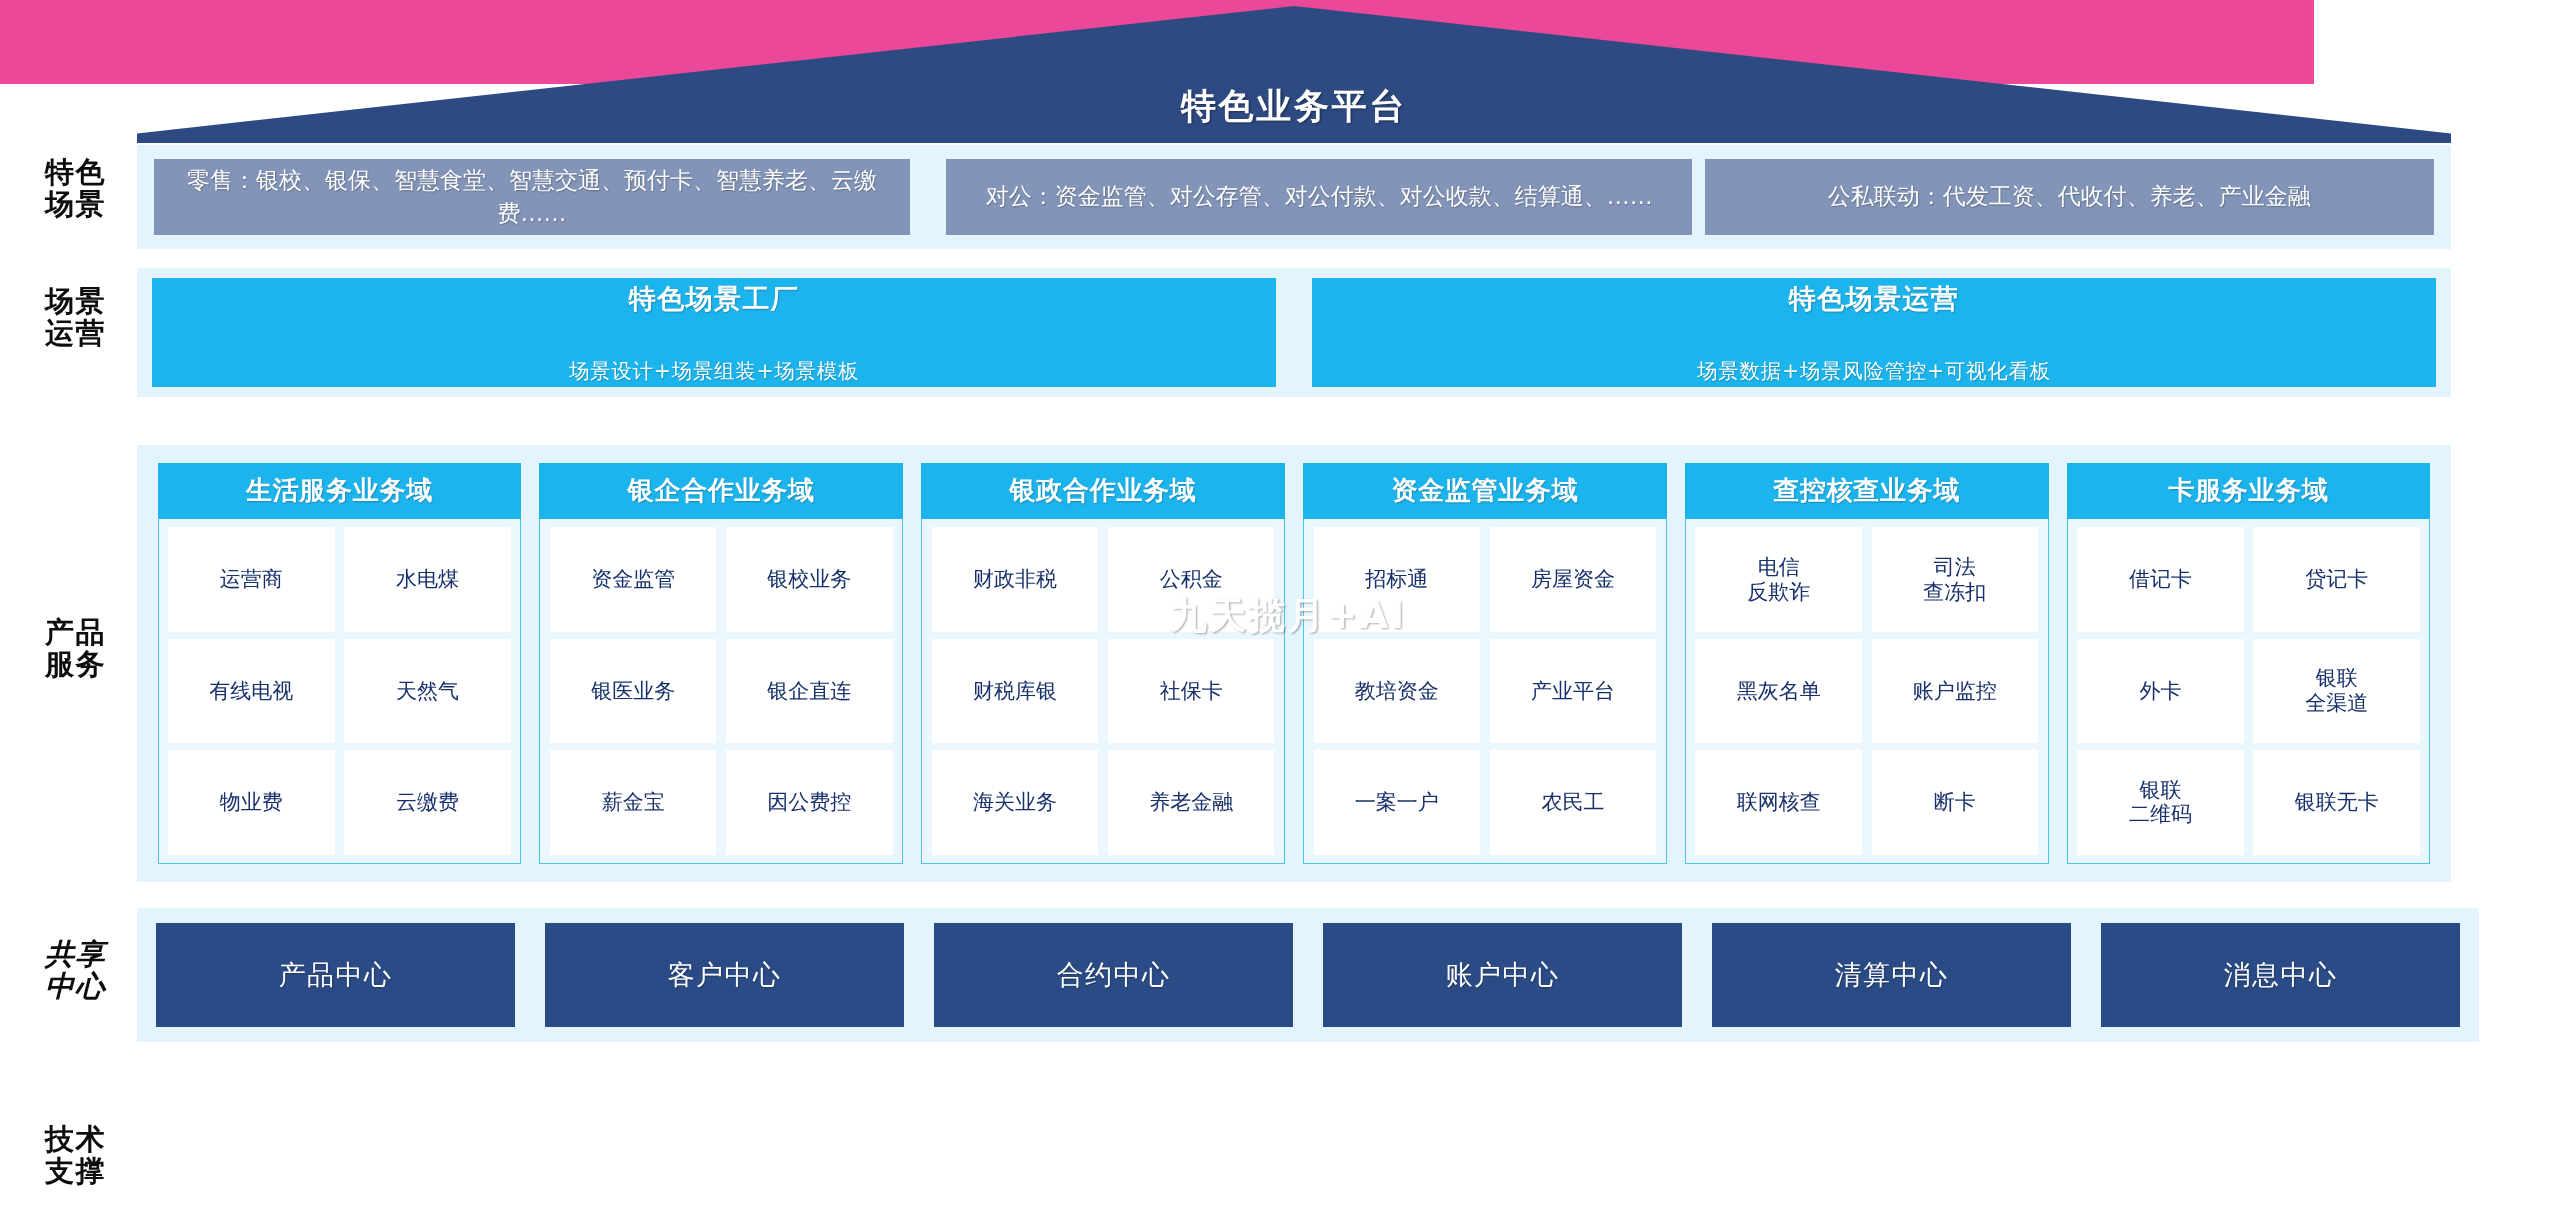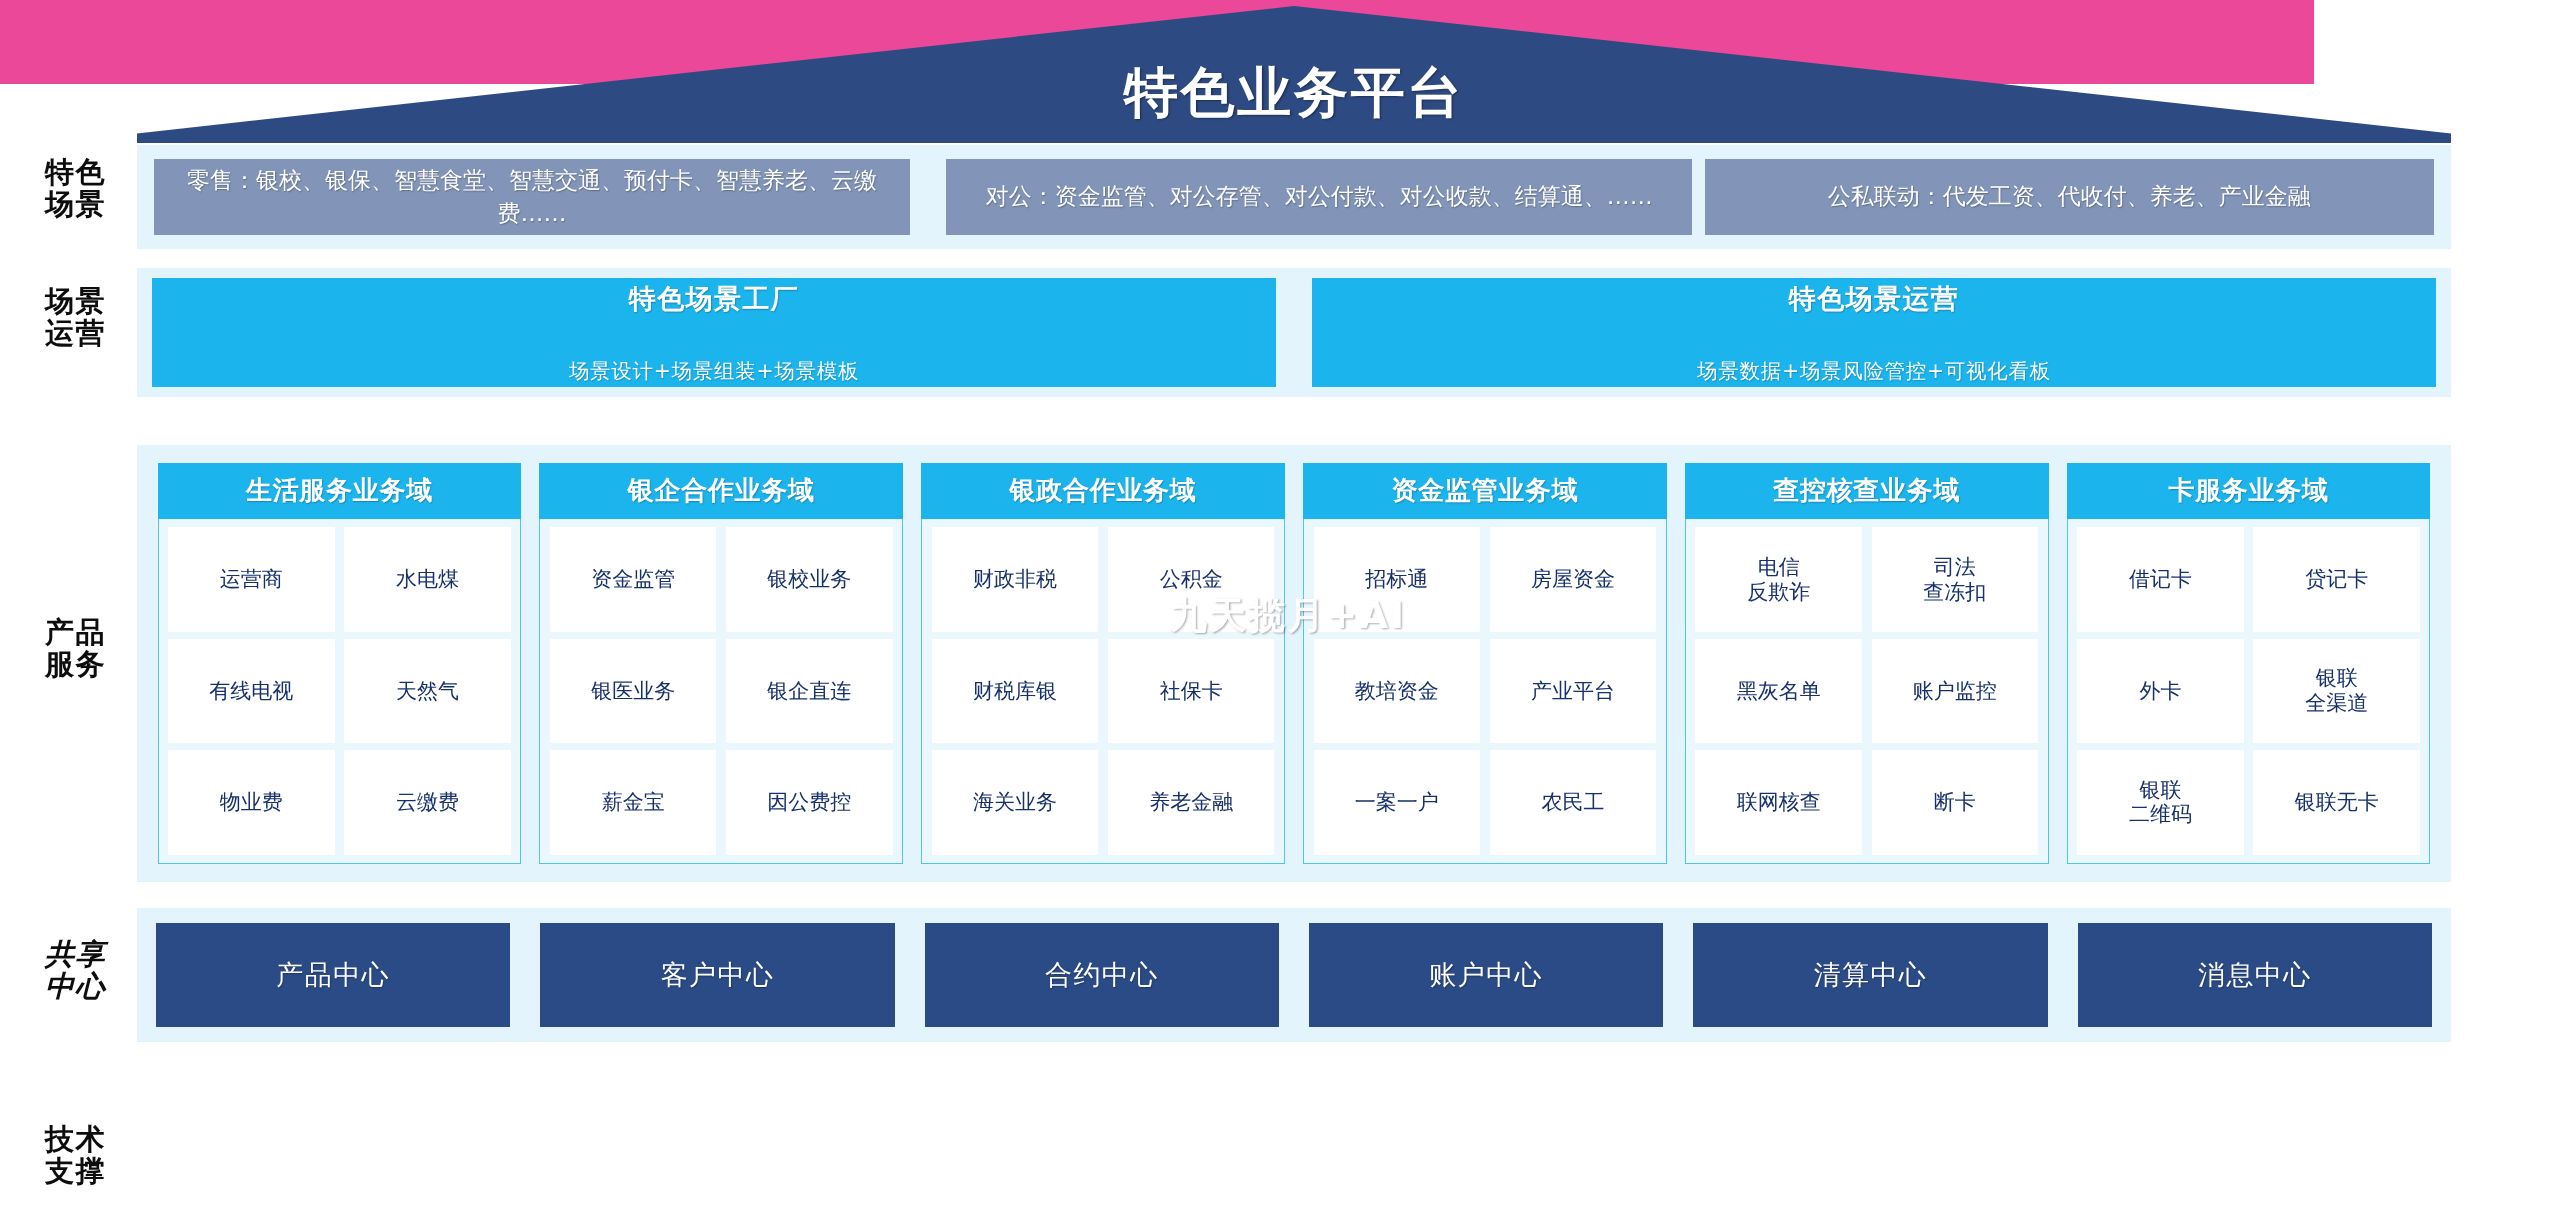--- a/index.html
+++ b/index.html
@@ -10,21 +10,21 @@
   }
   #stage{position:relative;width:2576px;height:1232px;background:#fff;}
 
   
   .roof{position:absolute;left:137px;top:5.5px;width:2314px;height:137px;}
   .roof svg{display:block;width:100%;height:100%;}
   .roof-title{
     position:absolute;left:0;top:0;width:100%;height:137px;
     display:flex;align-items:flex-end;justify-content:center;
     padding-bottom:12.3px;box-sizing:border-box;
-    color:#ffffff;font-size:54px;font-weight:bold;letter-spacing:2.7px;
+    color:#ffffff;font-size:35px;font-weight:bold;letter-spacing:2.7px;
     text-shadow:1.4px 1.4px 2.1px rgba(0,0,0,.35);
   }
 
   
   .band{position:absolute;background:#E3F4FD;}
   .row-label{
     position:absolute;left:19px;width:113px;
     text-align:center;color:#0d0d0d;font-size:29px;font-weight:bold;
     line-height:1.12;letter-spacing:1.4px;
   }
@@ -86,21 +86,21 @@
   }
   .prod-line{display:flex;gap:9.6px;flex:1 1 0;}
   .prod-cell{
     flex:1 1 0;background:#FFFFFF;color:#17306B;
     display:flex;align-items:center;justify-content:center;text-align:center;
     font-size:21px;line-height:1.18;white-space:pre-line;
     padding:2.7px 1.4px;box-sizing:border-box;
   }
 
   
-  #band-center{left:137px;top:908px;width:2314px;height:134px;}
+  #band-center{left:137px;top:908px;width:2314px;height:134px;padding-left:28px;}
   .center-row{
     position:absolute;left:0;top:0;width:100%;height:100%;
     display:flex;align-items:center;gap:30px;
     padding:15px 19px;box-sizing:border-box;
   }
   .center-box{
     flex:1 1 0;height:100%;background:#2B4B86;color:#fff;
     display:flex;align-items:center;justify-content:center;
     font-size:27px;letter-spacing:1.4px;
     text-shadow:0.7px 0.7px 1.4px rgba(0,0,0,.3);

